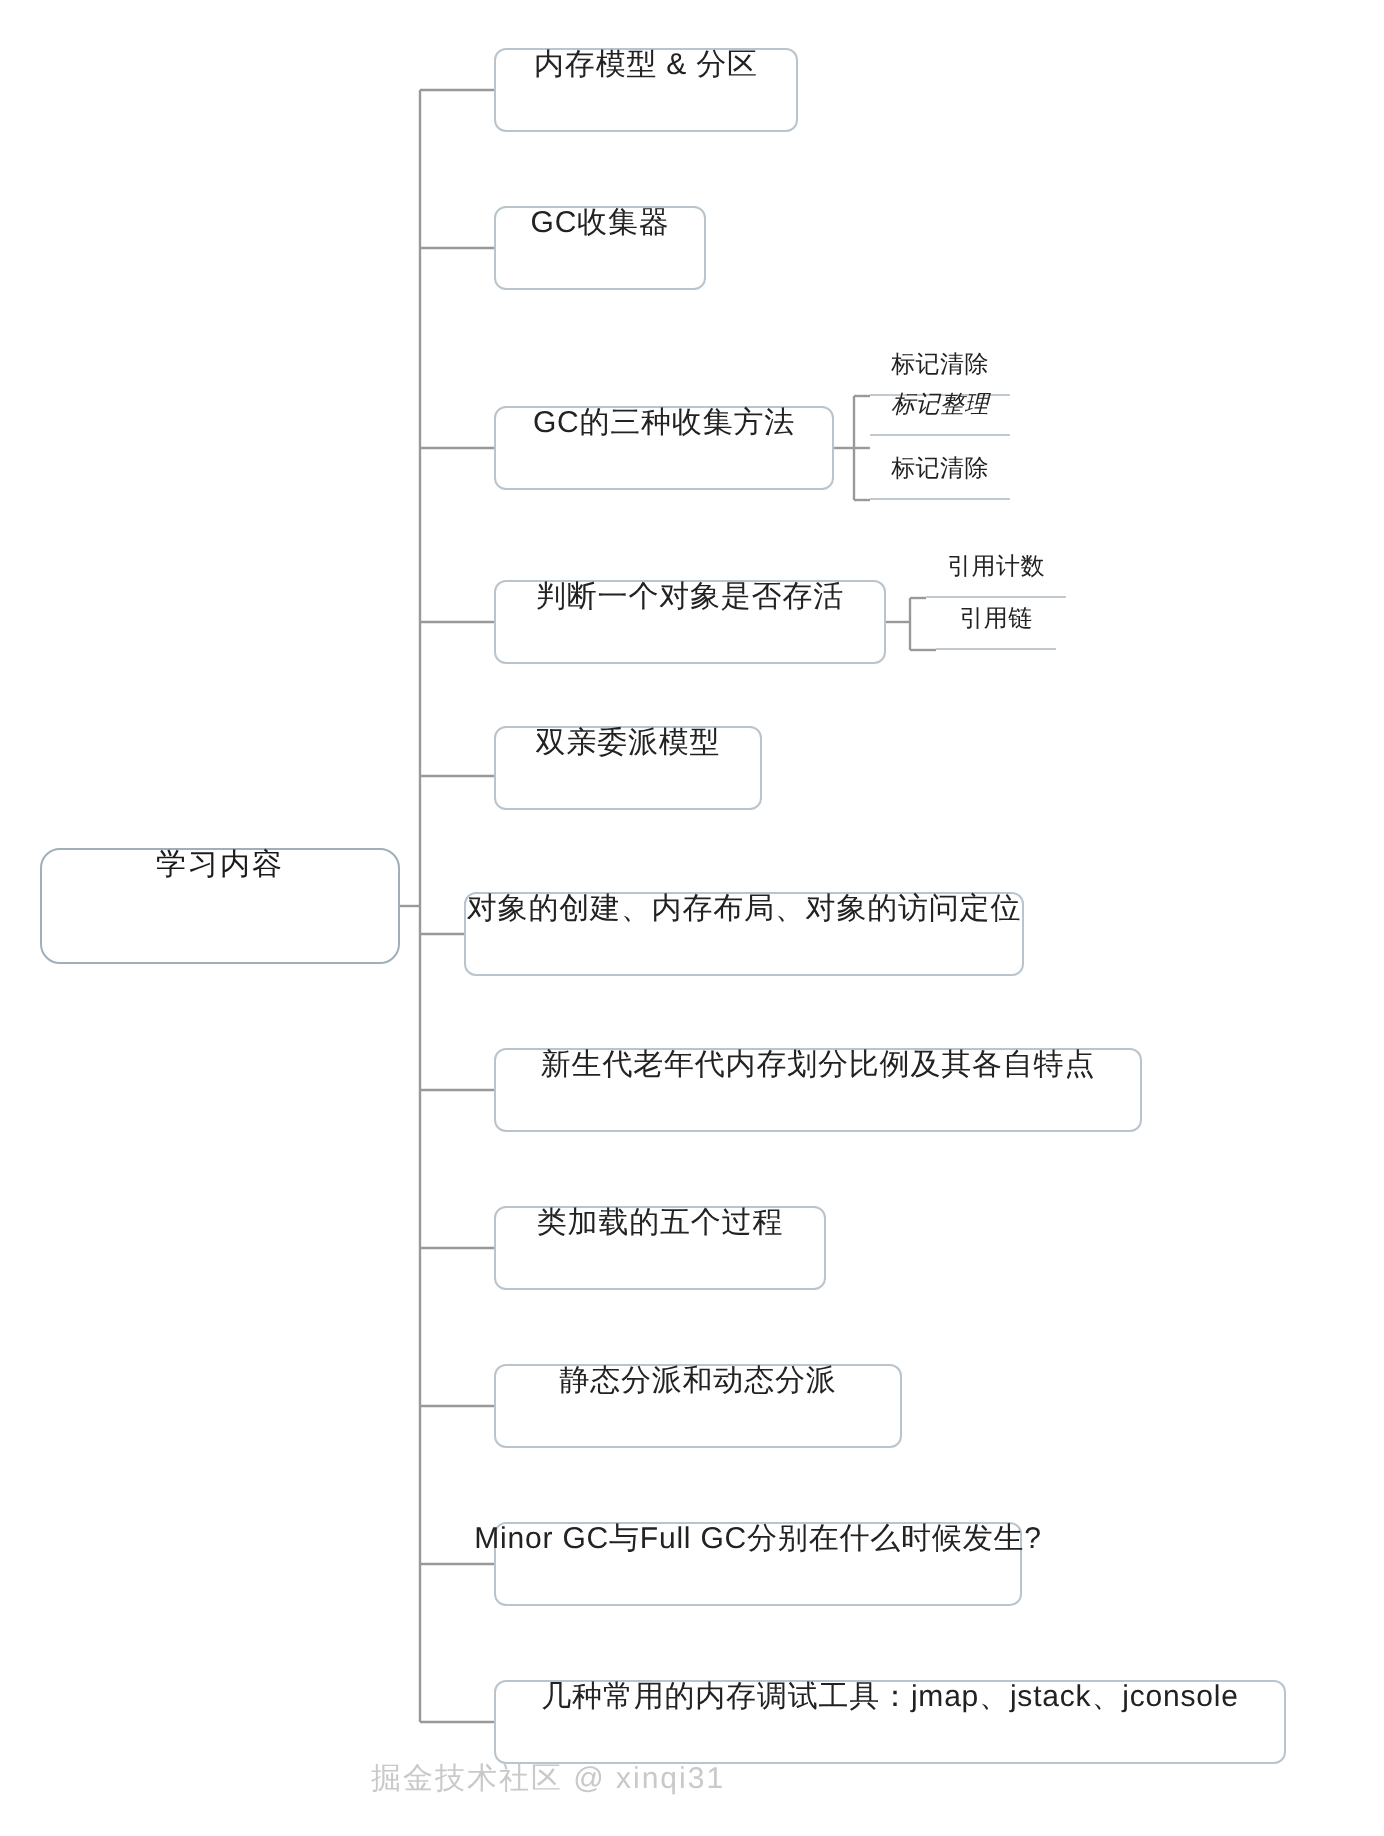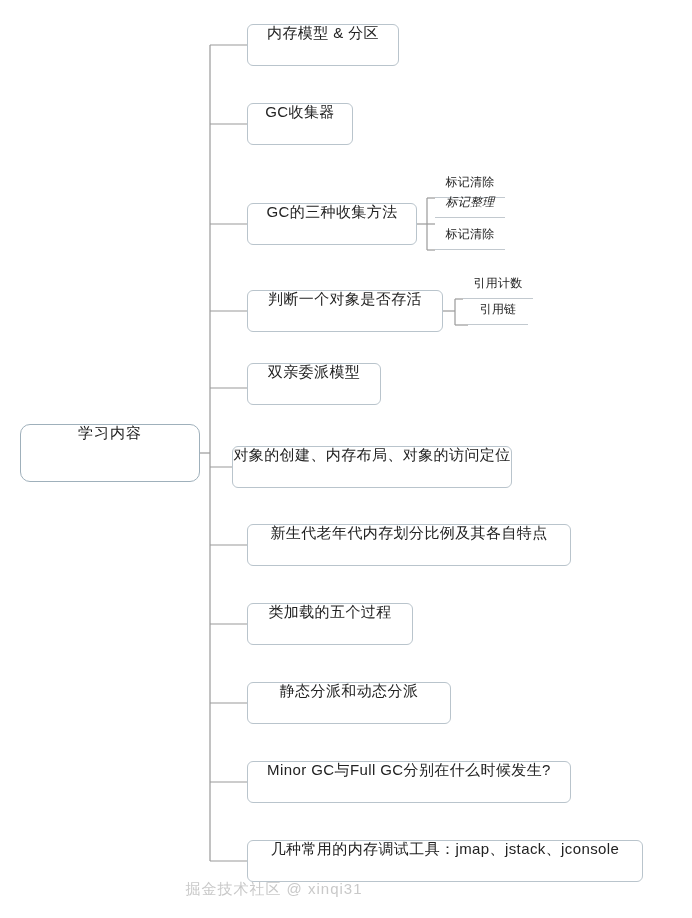--- a/index.html
+++ b/index.html
@@ -154,21 +154,21 @@
   </div>
 
   <div class="node branch-node" style="left:247px; top:603px; width:166px; height:42px;">
     <span>类加载的五个过程</span>
   </div>
 
   <div class="node branch-node" style="left:247px; top:682px; width:204px; height:42px;">
     <span>静态分派和动态分派</span>
   </div>
 
-  <div class="node branch-node" style="left:247px; top:761px; width:324px; height:42px;">
+  <div class="node branch-node" style="left:247px; top:761px; width:264px; height:42px;">
     <span>Minor GC与Full GC分别在什么时候发生?</span>
   </div>
 
   <div class="node branch-node" style="left:247px; top:840px; width:396px; height:42px;">
     <span>几种常用的内存调试工具：jmap、jstack、jconsole</span>
   </div>
 
   <div class="watermark">掘金技术社区 @ xinqi31</div>
 </div>
 

